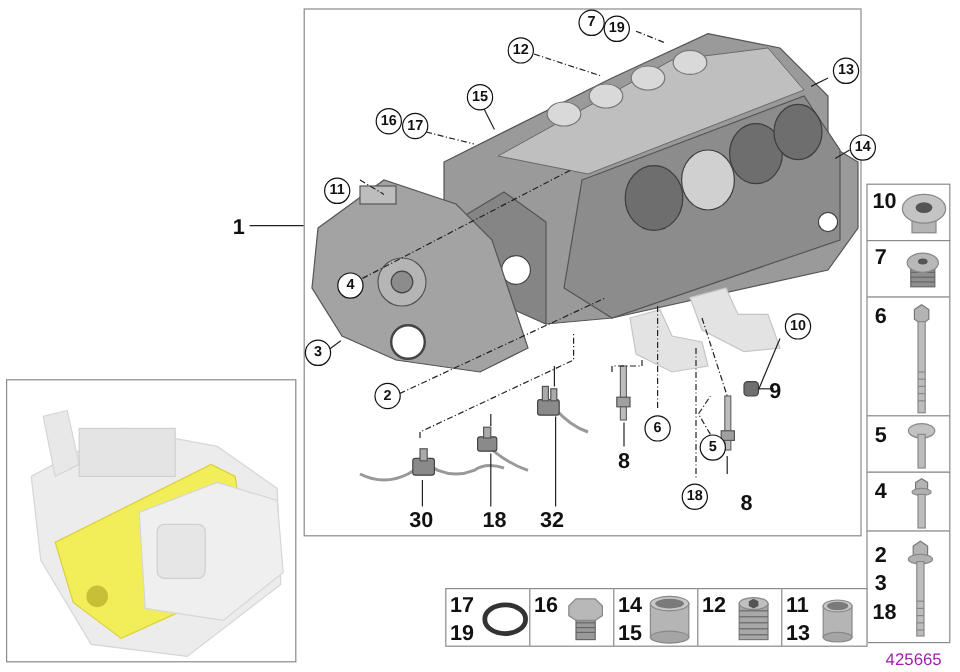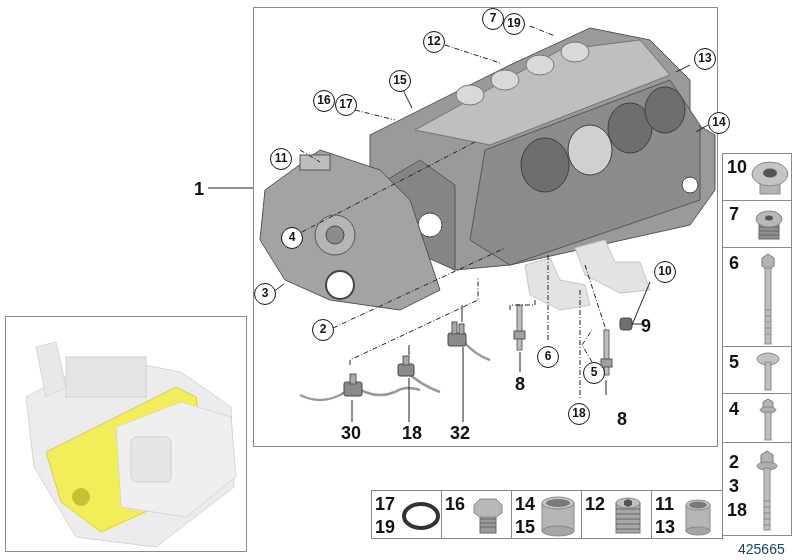--- a/index.html
+++ b/index.html
@@ -2,21 +2,21 @@
 <html><head>
 <meta charset="utf-8">
 <style>
   html, body { margin:0; padding:0; background:#ffffff; }
   body { width:800px; height:560px; position:relative; overflow:hidden; font-family:"Liberation Sans", sans-serif; color:#111; }
   .frame { position:absolute; border:1.5px solid #8a8a8a; background:#fff; box-sizing:border-box; }
   .callout { position:absolute; width:22px; height:22px; border:1.5px solid #111; border-radius:50%; background:#fff; box-sizing:border-box; font-weight:bold; font-size:12px; line-height:19px; text-align:center; }
   .plain { position:absolute; font-weight:bold; font-size:18px; line-height:18px; }
   .cell { position:absolute; border:1px solid #8a8a8a; box-sizing:border-box; background:#fff; }
   .cell-label { position:absolute; font-weight:bold; font-size:18px; line-height:18px; }
-  .fignum { position:absolute; font-size:14px; color:#0c4a6e; }
+  .fignum { position:absolute; font-size:14px; color:#a21caf; }
   svg { position:absolute; left:0; top:0; overflow:visible; }
 </style>
 </head>
 <body>
 
 <div class="frame" style="left:253px; top:7px; width:465px; height:440px;"></div>
 
 <div class="frame" style="left:5px; top:316px; width:242px; height:236px;">
   <svg width="242" height="236">
 

